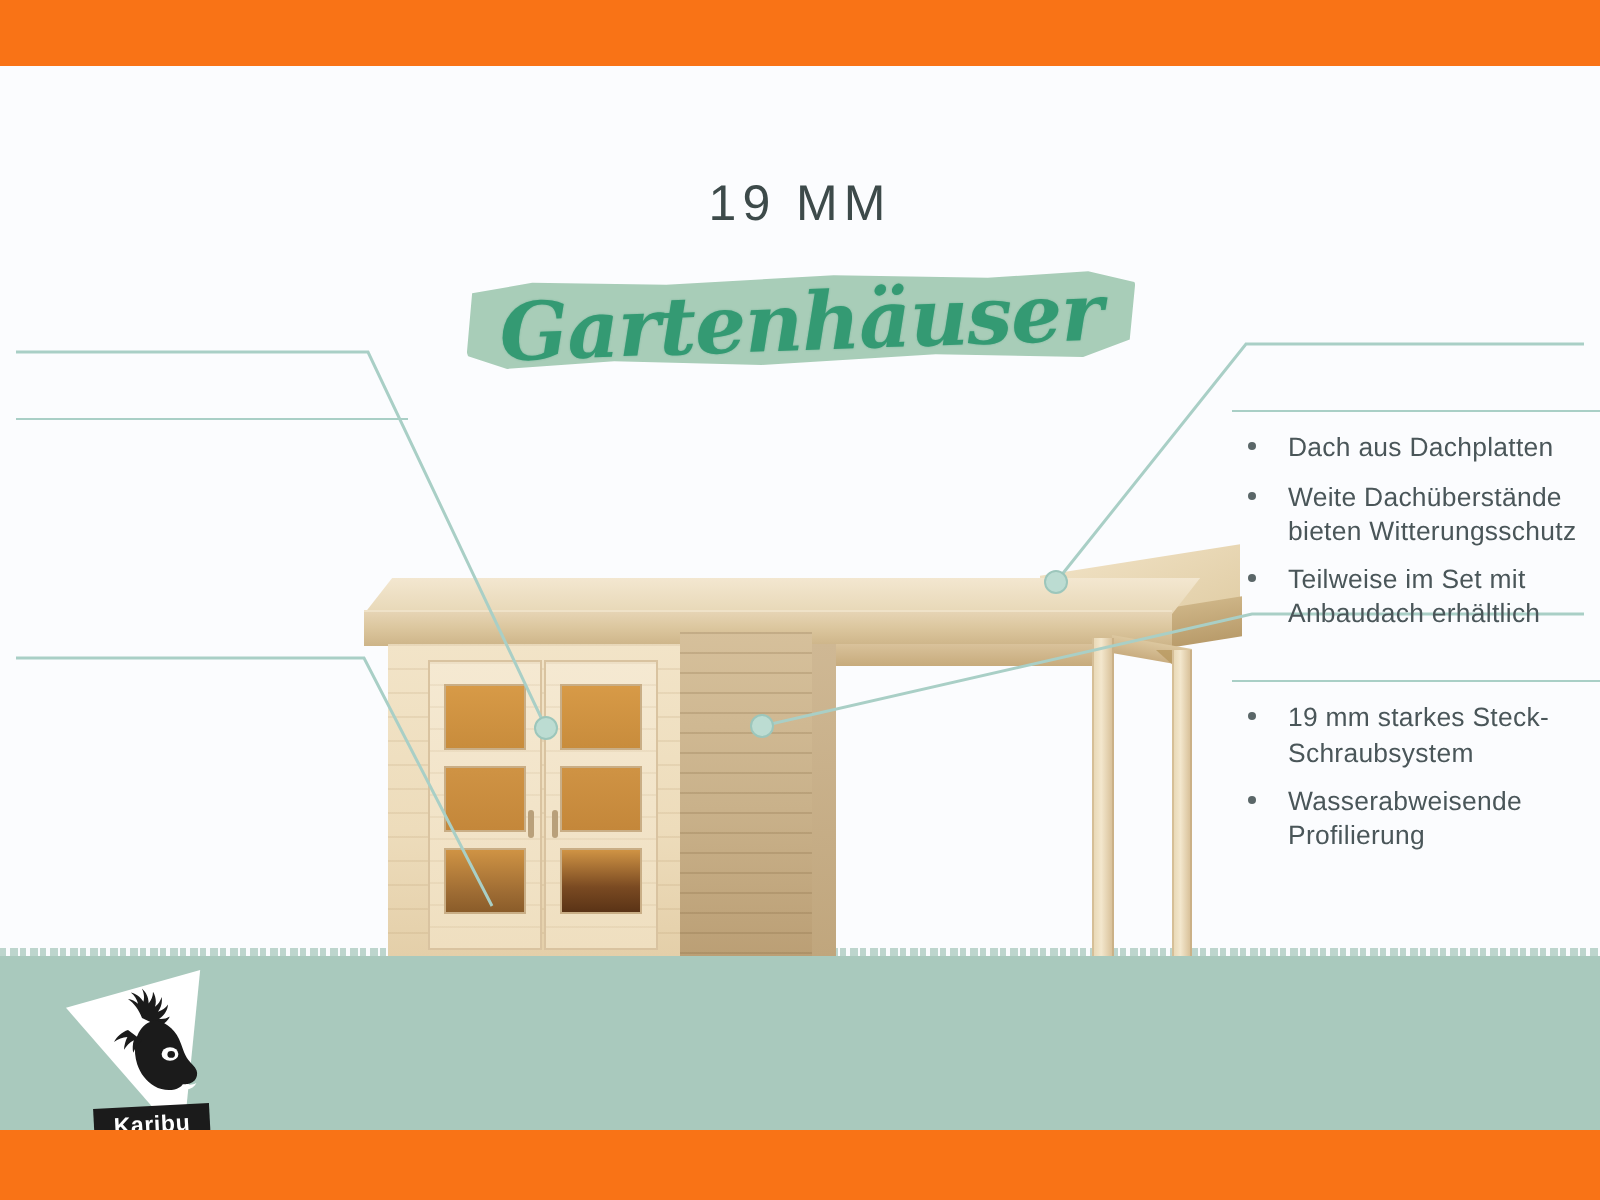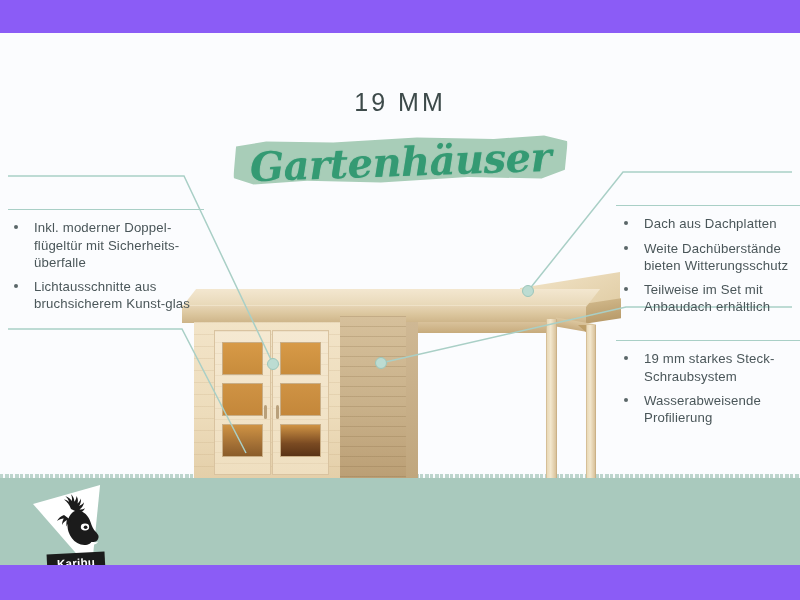--- a/index.html
+++ b/index.html
@@ -4,21 +4,21 @@
 <title>Karibu Gartenhaus Infografik</title>
 <style>
   html,body{margin:0;padding:0;background:#ffffff;}
   body{
     font-family:"Liberation Sans","DejaVu Sans",sans-serif;
     -webkit-font-smoothing:antialiased;
   }
   #stage{
     position:relative;
     width:800px;height:600px;
-    background:#8b5cf6;
+    background:#f97316;
     overflow:hidden;
   }
   
   #panel{
     position:absolute;left:0;top:33px;width:800px;height:532px;
     background:#fbfcfe;
     overflow:hidden;
   }
   
   .ground{
@@ -262,24 +262,20 @@
       </g>
       <g fill="#bcdcd2" stroke="#9cc6bb" stroke-width="1">
         <circle cx="273" cy="331" r="5.5"></circle>
         <circle cx="528" cy="258" r="5.5"></circle>
         <circle cx="381" cy="330" r="5.5"></circle>
       </g>
     </svg>
 
     <div class="infoblock left" id="block-tl">
       <div class="rule"></div>
-      <ul>
-        <li>Inkl. moderner Doppel-flügeltür mit Sicherheits-überfalle</li>
-        <li>Lichtausschnitte aus bruchsicherem Kunst-glas</li>
-      </ul>
     </div>
 
 
     <div class="infoblock right" id="block-tr">
       <div class="rule"></div>
       <ul>
         <li>Dach aus Dachplatten</li>
         <li>Weite Dachüberstände bieten Witterungsschutz</li>
         <li>Teilweise im Set mit Anbaudach erhältlich</li>
       </ul>

